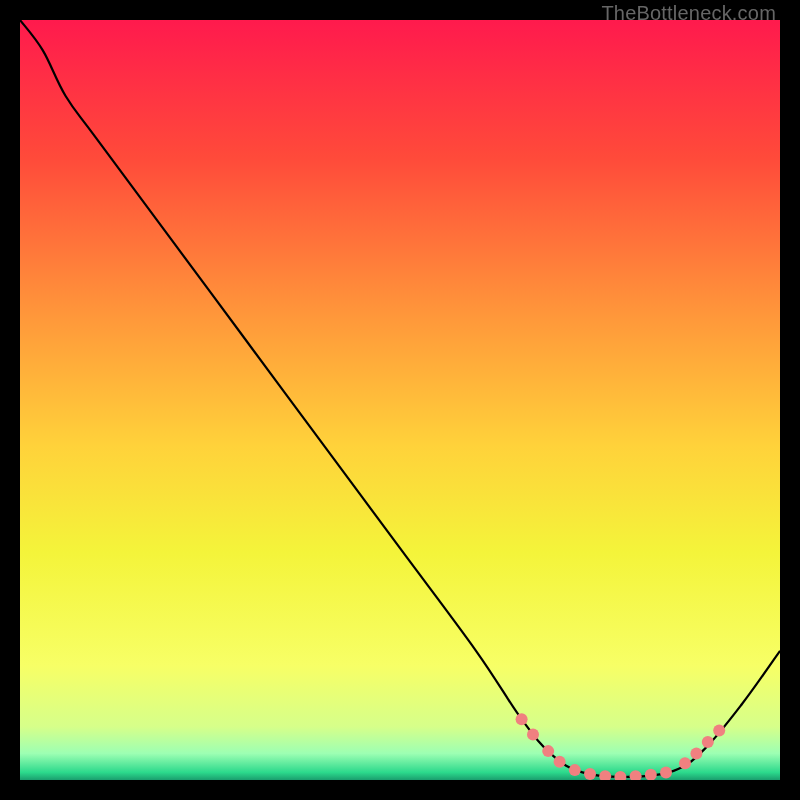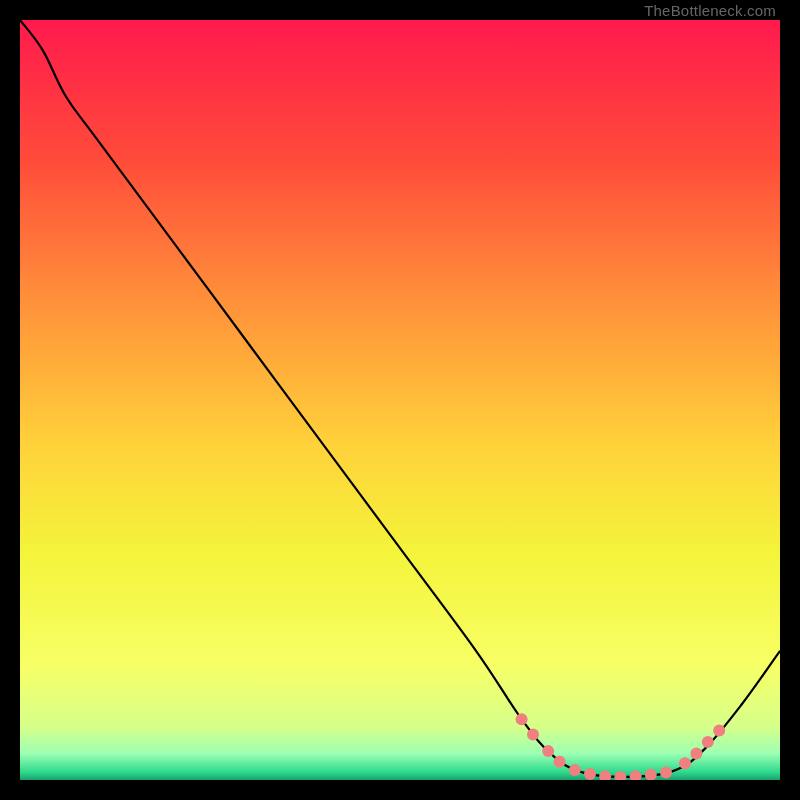--- a/index.html
+++ b/index.html
@@ -18,21 +18,21 @@
     top: 20px;
     width: 760px;
     height: 760px;
     background: #000;
   }
   .watermark {
     position: absolute;
     right: 24px;
     top: 2px;
     color: #666;
-    font-size: 15px;
+    font-size: 20px;
     font-weight: 500;
     letter-spacing: 0.2px;
   }
   svg { display: block; }
 </style>
 </head>
 <body>
 
 <div class="watermark">TheBottleneck.com</div>
 

